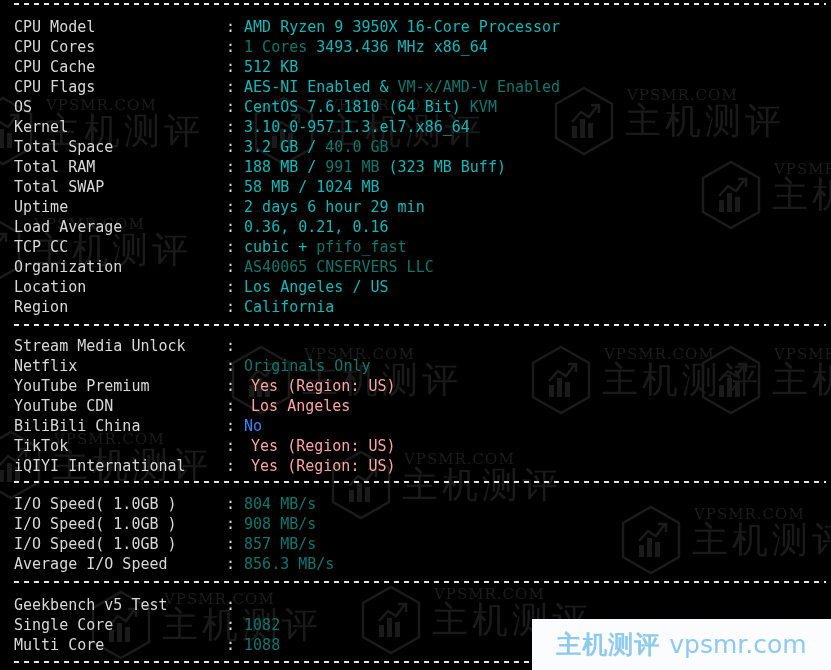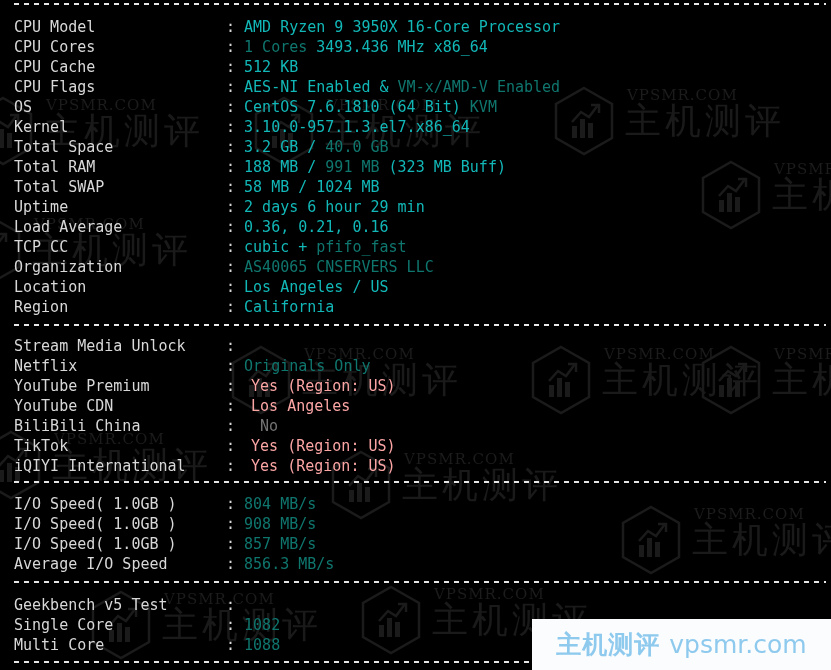--- a/index.html
+++ b/index.html
@@ -71,21 +71,21 @@
   .lbl {
     display: inline-block;
     width: 212px;
     color: #d8d8d8;
   }
   .lbl.right { padding-right: 0; }
   .colon { color: #d8d8d8; }
   .c-cyan   { color: #12b7b7; }
   .c-yellow { color: #0f766e; }
   .c-green  { color: #fca5a5; margin-left: 7px; }
-  .c-red    { color: #737373; margin-left: 16px; }
+  .c-red    { color: #3b82f6; }
 
   .sep {
     position: absolute;
     left: 14px;
     width: 812px;
     height: 2px;
     background-image: repeating-linear-gradient(to right,
         #e6e6e6 0px, #e6e6e6 5px, transparent 5px, transparent 10px);
     z-index: 2;
   }

